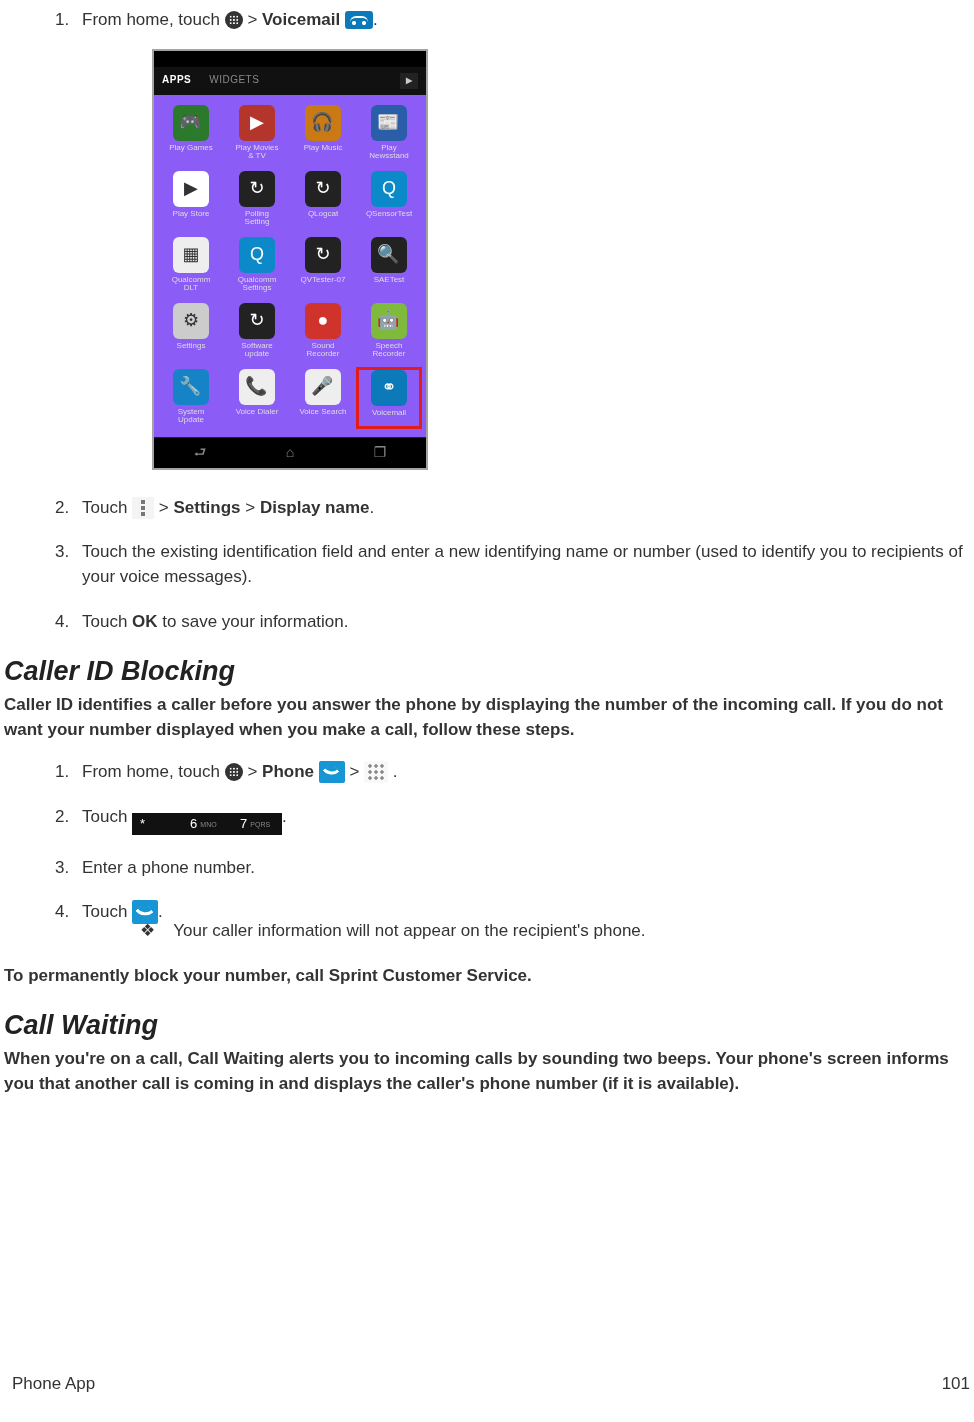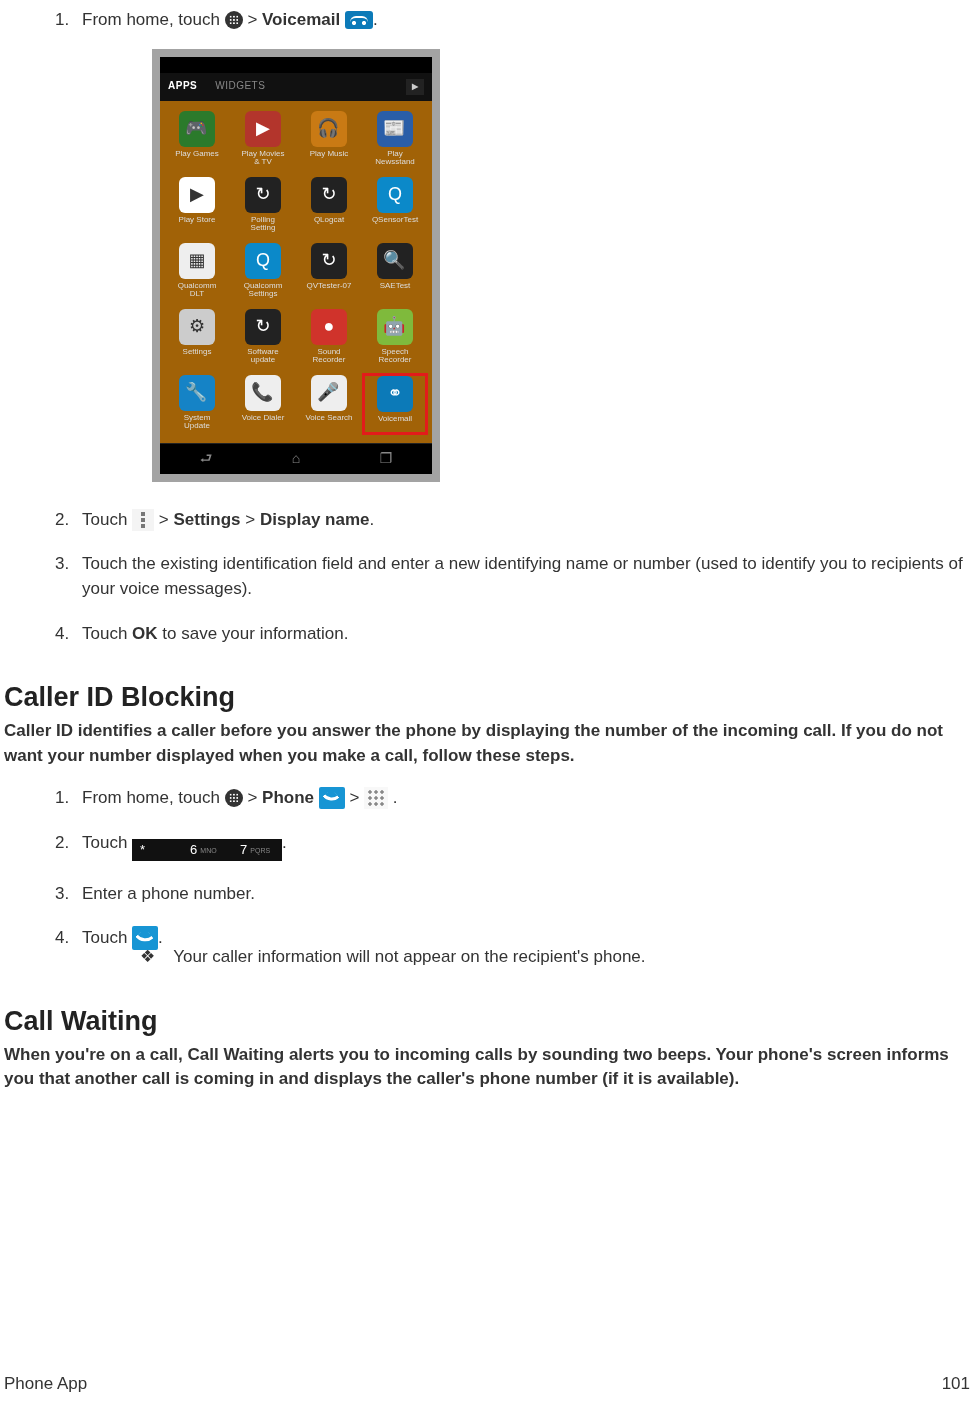--- a/index.html
+++ b/index.html
@@ -35,21 +35,22 @@
     ul.diamond li::before {
       content: "❖";
       margin-right: 18px;
       color: #333;
     }
     h2 {
       font-family: Verdana, Geneva, sans-serif;
       font-weight: bold;
       font-size: 27px;
       color: #222;
-      margin: 36px 0 6px 0;
+      margin: 22px 0 6px 0;
+      font-style: italic;
     }
     p {
       margin: 6px 0 18px 0;
       line-height: 1.45;
       font-weight: bold;
     }
     strong { font-weight: bold; }
 
     
     .icon-apps {
@@ -126,22 +127,22 @@
       text-align:left;padding-left:8px;box-sizing:border-box;
       font-family:Arial,Helvetica,sans-serif;
       vertical-align:middle;
     }
     .key .sub{font-size:7px;color:#888;margin-left:3px;vertical-align:1px;}
 
     
     .phone-shot{
       width:272px;
       margin:16px 0 26px 70px;
-      border:8px solid #a3a3a3;
-      background:#a16207;
+      border:2px solid #a3a3a3;
+      background:#8b5cf6;
       font-family:Arial,Helvetica,sans-serif;
     }
     .phone-topbar{height:16px;background:#000;}
     .phone-tabs{
       display:flex;align-items:center;background:#111;height:28px;
       padding:0 8px;color:#fff;font-size:10px;font-weight:bold;
     }
     .phone-tabs .tab{margin-right:18px;letter-spacing:0.5px;}
     .phone-tabs .tab.inactive{color:#888;font-weight:normal;}
     .phone-tabs .shop{
@@ -167,21 +168,21 @@
       border:3px solid #e21b1b;box-sizing:border-box;padding:0;
     }
     .phone-nav{
       height:30px;background:#000;display:flex;
       justify-content:space-around;align-items:center;color:#888;
       font-size:14px;
       border-top:1px solid #222;
     }
 
     .footer{
-      position:absolute;bottom:14px;left:4px;right:4px;
+      position:absolute;bottom:14px;left:12px;right:4px;
       display:flex;justify-content:space-between;
       font-size:17px;color:#333;
     }
   </style>
 </head>
 <body>
 
 <div class="page">
 
 <ol>
@@ -308,20 +309,21 @@
   </li>
   <li>Enter a phone number.</li>
   <li>
     <span>Touch </span><span class="icon-call"></span><span>.</span>
     <ul class="diamond">
       <li>Your caller information will not appear on the recipient's phone.</li>
     </ul>
   </li>
 </ol>
 
+<p>To permanently block your number, call Sprint Customer Service.</p>
 
 <h2>Call Waiting</h2>
 <p>When you're on a call, Call Waiting alerts you to incoming calls by sounding two beeps. Your phone's screen informs you that another call is coming in and displays the caller's phone number (if it is available).</p>
 
 <div class="footer">
   <span>Phone App</span>
   <span>101</span>
 </div>
 
 </div>

